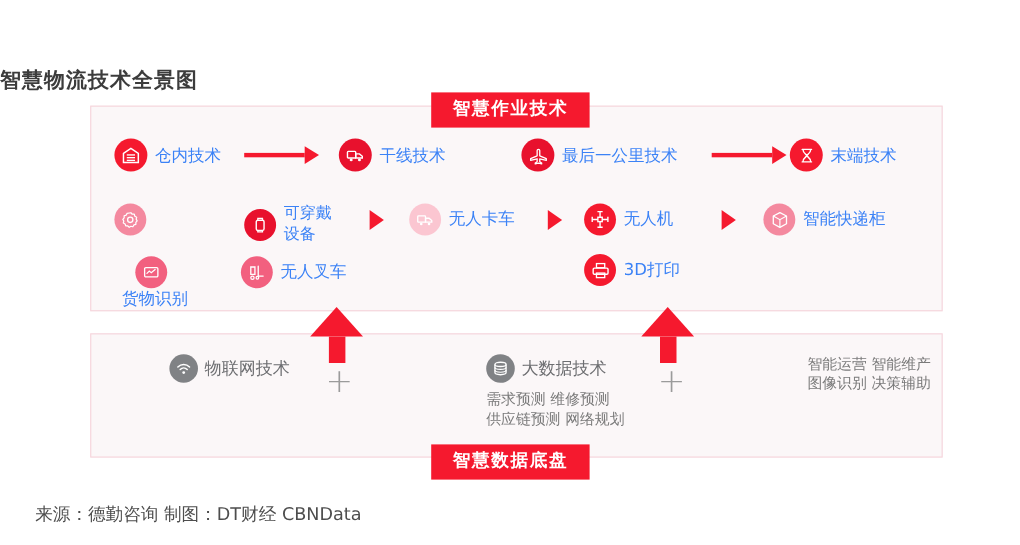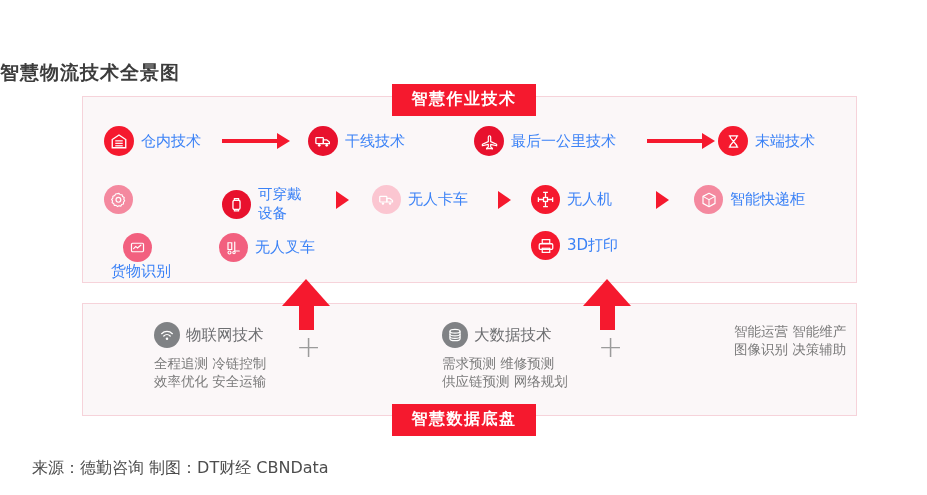--- a/index.html
+++ b/index.html
@@ -281,22 +281,20 @@
   <div class="head">
     <span class="ico" style="width:26px;height:26px;background:#808285;">
       <svg width="16" height="16" viewBox="0 0 24 24">
           <path d="M4 10 C8.5 5.5 15.5 5.5 20 10" fill="none" stroke="#fff" stroke-width="2" stroke-linecap="round"></path>
           <path d="M7.2 13.4 C9.9 10.7 14.1 10.7 16.8 13.4" fill="none" stroke="#fff" stroke-width="2" stroke-linecap="round"></path>
           <circle cx="12" cy="17.6" r="1.9" fill="#fff"></circle>
         </svg>
     </span>
     <span class="lbl">物联网技术</span>
   </div>
-  <div class="bsub">全程追测 冷链控制
-效率优化 安全运输</div>
 </div>
 
 <div class="plus" style="left:296px;top:332px;">+</div>
 
 <div class="bblock" style="left:394px;top:322px;">
   <div class="head">
     <span class="ico" style="width:26px;height:26px;background:#808285;">
       <svg width="16" height="16" viewBox="0 0 24 24">
           <ellipse cx="12" cy="6.4" rx="7.6" ry="2.9" fill="none" stroke="#fff" stroke-width="1.8"></ellipse>
           <path d="M4.4 6.4 V17.6 C4.4 19.2 7.8 20.5 12 20.5 C16.2 20.5 19.6 19.2 19.6 17.6 V6.4" fill="none" stroke="#fff" stroke-width="1.8"></path>

